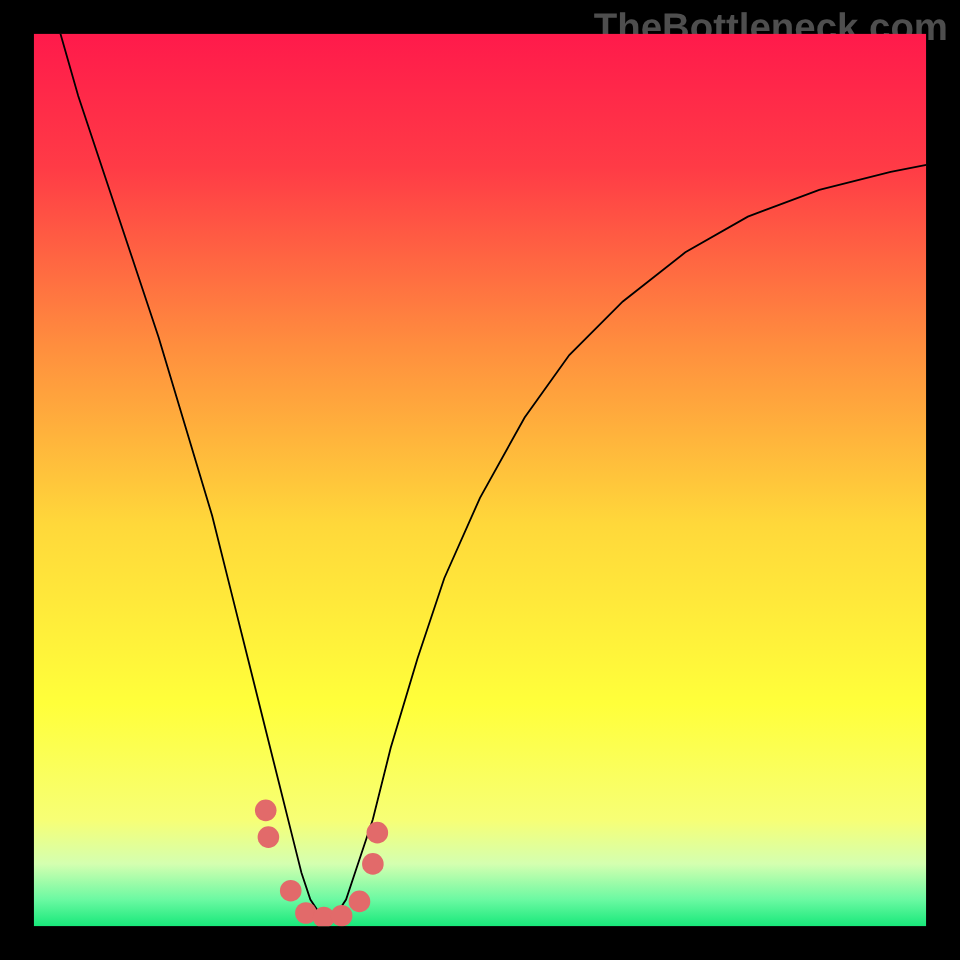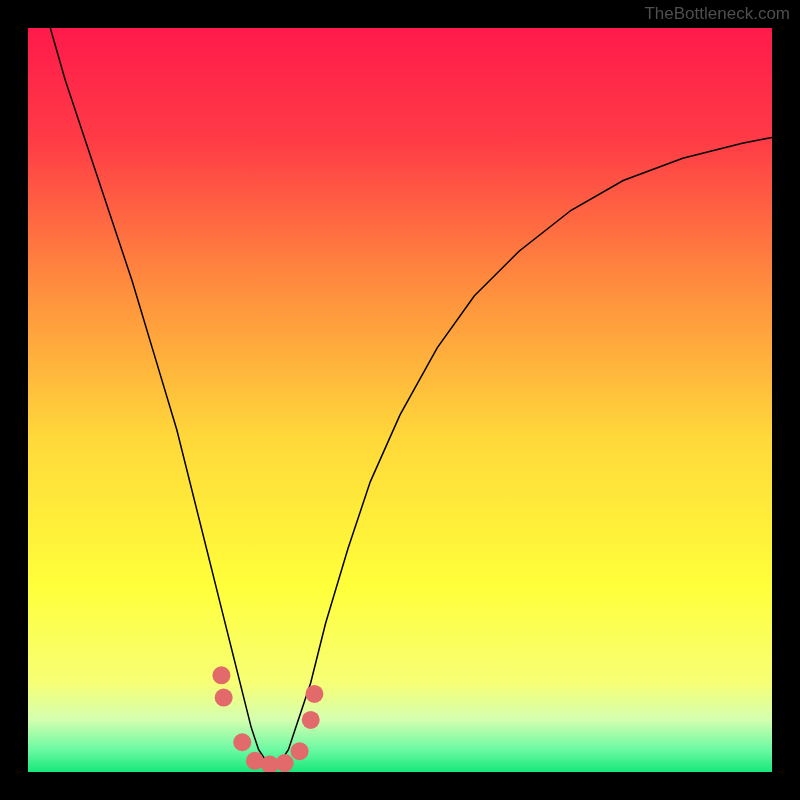--- a/index.html
+++ b/index.html
@@ -24,22 +24,22 @@
     left: 28px;
     width: 744px;
     height: 744px;
     overflow: hidden;
   }
   .watermark {
     position: absolute;
     top: 4px;
     right: 10px;
     color: #4e4e4e;
-    font-size: 17px;
-    font-weight: 400;
+    font-size: 32px;
+    font-weight: 700;
     letter-spacing: 0px;
     margin-left: 23px;
   }
 </style>
 </head>
 <body>
 
 <div class="frame">
   <div class="watermark">TheBottleneck.com</div>
   <div class="plot">

